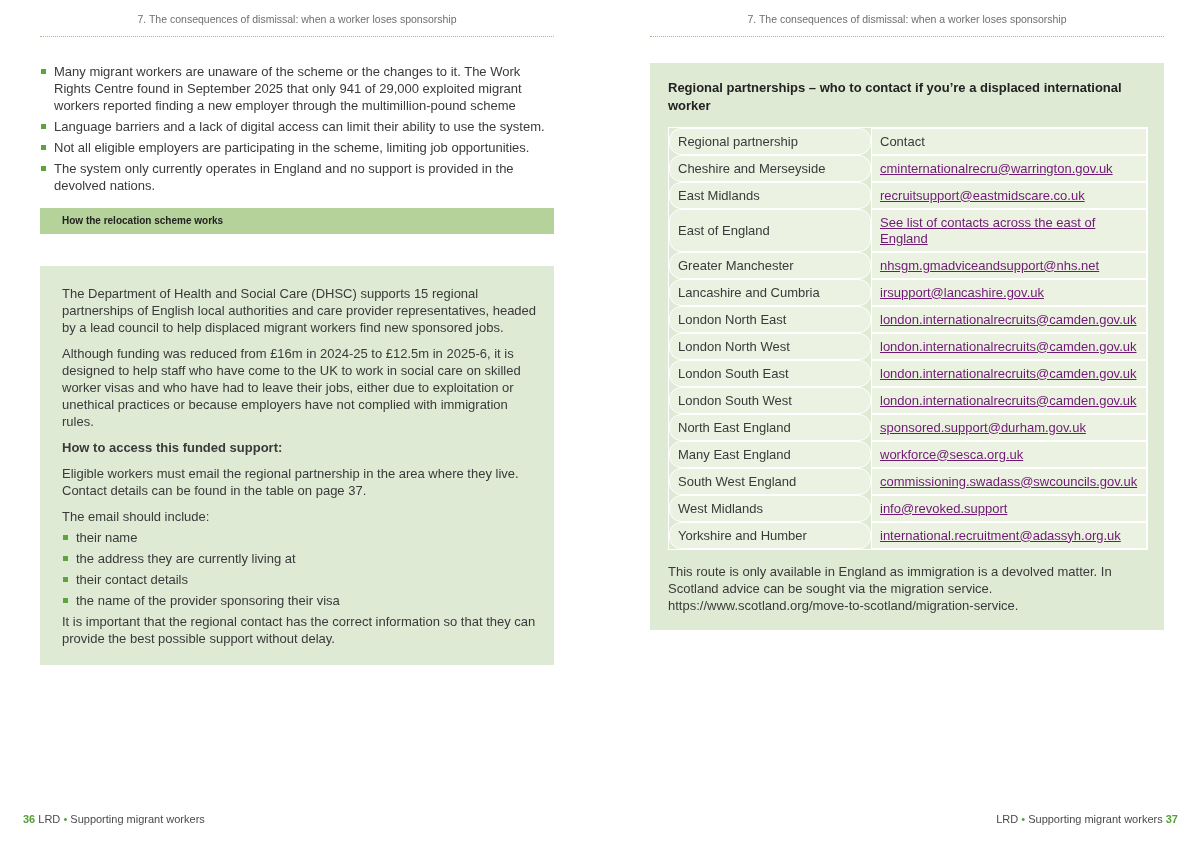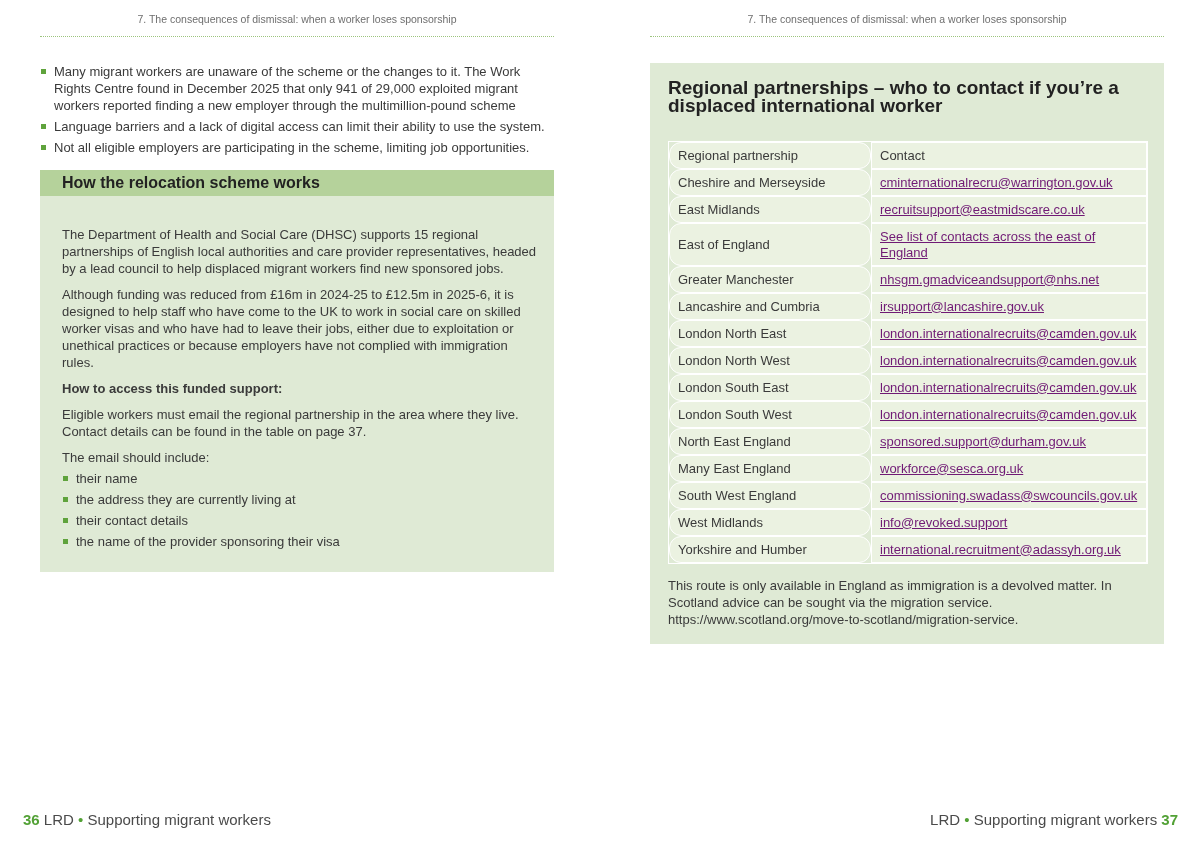--- a/index.html
+++ b/index.html
@@ -40,46 +40,47 @@
     width: 5px; height: 5px;
     background: #5fa33c;
   }
 
   
   .greenbox { margin-top: 14px; }
   .greenbox-titlebar {
     background: #b5d29b;
     color: #222222;
     font-weight: bold;
-    font-size: 16px;
+    font-size: 10px;
     line-height: 26px;
     height: 26px;
     padding-left: 22px;
   }
   .greenbox-body {
     background: #dfead5;
-    padding: 30px 16px 18px 22px;
+    padding: 19px 16px 18px 22px;
+    margin-top: 32px;
   }
   .greenbox-body p { margin-bottom: 9px; }
   .greenbox-body p.bold { font-weight: bold; }
   .greenbox-body ul.sq-list { margin-bottom: 2px; }
   .greenbox-body ul.sq-list .sq { background: #5fa33c; }
   .greenbox-body p.closing { margin-bottom: 0; margin-top: 2px; }
 
   
   .infobox {
     background: #dfead5;
     padding: 16px 16px 16px 18px;
   }
   .infobox-title {
     font-weight: bold;
-    font-size: 19px;
+    font-size: 13px;
     line-height: 18px;
     color: #222222;
-    margin-bottom: 26px;
+    margin-bottom: 12px;
   }
   table.contacts {
     border-collapse: separate;
     border-spacing: 0;
     width: 100%;
     border: 1.5px solid #ffffff;
     margin-bottom: 13px;
   }
   table.contacts th, table.contacts td {
     background: #ebf2e1;
@@ -97,59 +98,61 @@
     text-decoration: underline;
     cursor: pointer;
   }
 
   .infobox .note { margin-bottom: 0; }
 
   
   .footer {
     position: absolute;
     top: 813px;
-    font-size: 15px;
+    font-size: 11px;
     line-height: 13px;
     color: #4a4a4a;
   }
   .footer.fl { left: 23px; }
   .footer.fr { right: 22px; text-align: right; }
   .footer .pn { color: #52a135; font-weight: bold; }
   .footer .dot { color: #52a135; }
 </style>
 </head>
 <body>
 
 <section class="page-col left">
   <header class="chapter-header">
     <span>7. The consequences of dismissal: when a worker loses sponsorship</span>
   </header>
 
 
   <ul class="sq-list">
-    <li><span class="sq"></span><span>Many migrant workers are unaware of the scheme or the changes to it. The Work Rights Centre found in December 2025 that only 941 of 29,000 exploited migrant workers reported finding a new employer through the multimillion-pound scheme</span></li>
+    <li><span class="sq"></span><span>Many migrant workers are unaware of the scheme or the changes to it. The Work Rights Centre found in September 2025 that only 941 of 29,000 exploited migrant workers reported finding a new employer through the multimillion-pound scheme</span></li>
     <li><span class="sq"></span><span>Language barriers and a lack of digital access can limit their ability to use the system.</span></li>
     <li><span class="sq"></span><span>Not all eligible employers are participating in the scheme, limiting job opportunities.</span></li>
+    <li><span class="sq"></span><span>The system only currently operates in England and no support is provided in the devolved nations.</span></li>
   </ul>
 
 
   <div class="greenbox">
     <div class="greenbox-titlebar">How the relocation scheme works</div>
     <div class="greenbox-body">
       <p>The Department of Health and Social Care (DHSC) supports 15 regional partnerships of English local authorities and care provider representatives, headed by a lead council to help displaced migrant workers find new sponsored jobs.</p>
       <p>Although funding was reduced from £16m in 2024-25 to £12.5m in 2025-6, it is designed to help staff who have come to the UK to work in social care on skilled worker visas and who have had to leave their jobs, either due to exploitation or unethical practices or because employers have not complied with immigration rules.</p>
       <p class="bold">How to access this funded support:</p>
       <p>Eligible workers must email the regional partnership in the area where they live. Contact details can be found in the table on page 37.</p>
       <p style="margin-bottom:4px;">The email should include:</p>
       <ul class="sq-list">
         <li><span class="sq"></span><span>their name</span></li>
         <li><span class="sq"></span><span>the address they are currently living at</span></li>
         <li><span class="sq"></span><span>their contact details</span></li>
         <li><span class="sq"></span><span>the name of the provider sponsoring their visa</span></li>
       </ul>
+      <p class="closing">It is important that the regional contact has the correct information so that they can provide the best possible support without delay.</p>
     </div>
   </div>
 </section>
 
 <section class="page-col right">
   <header class="chapter-header">
     <span>7. The consequences of dismissal: when a worker loses sponsorship</span>
   </header>
 
   <div class="infobox">

